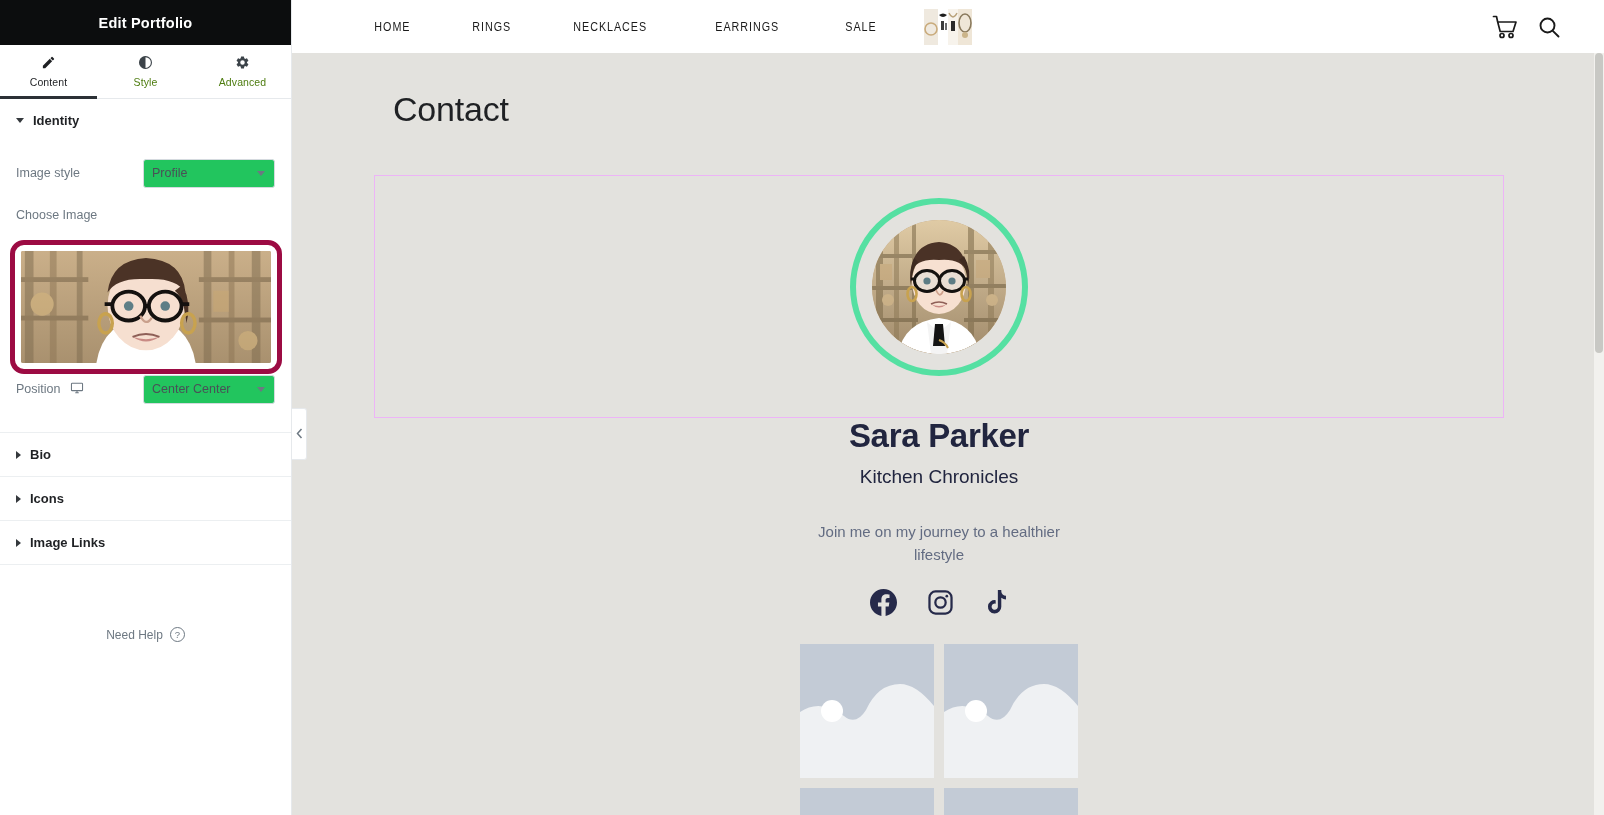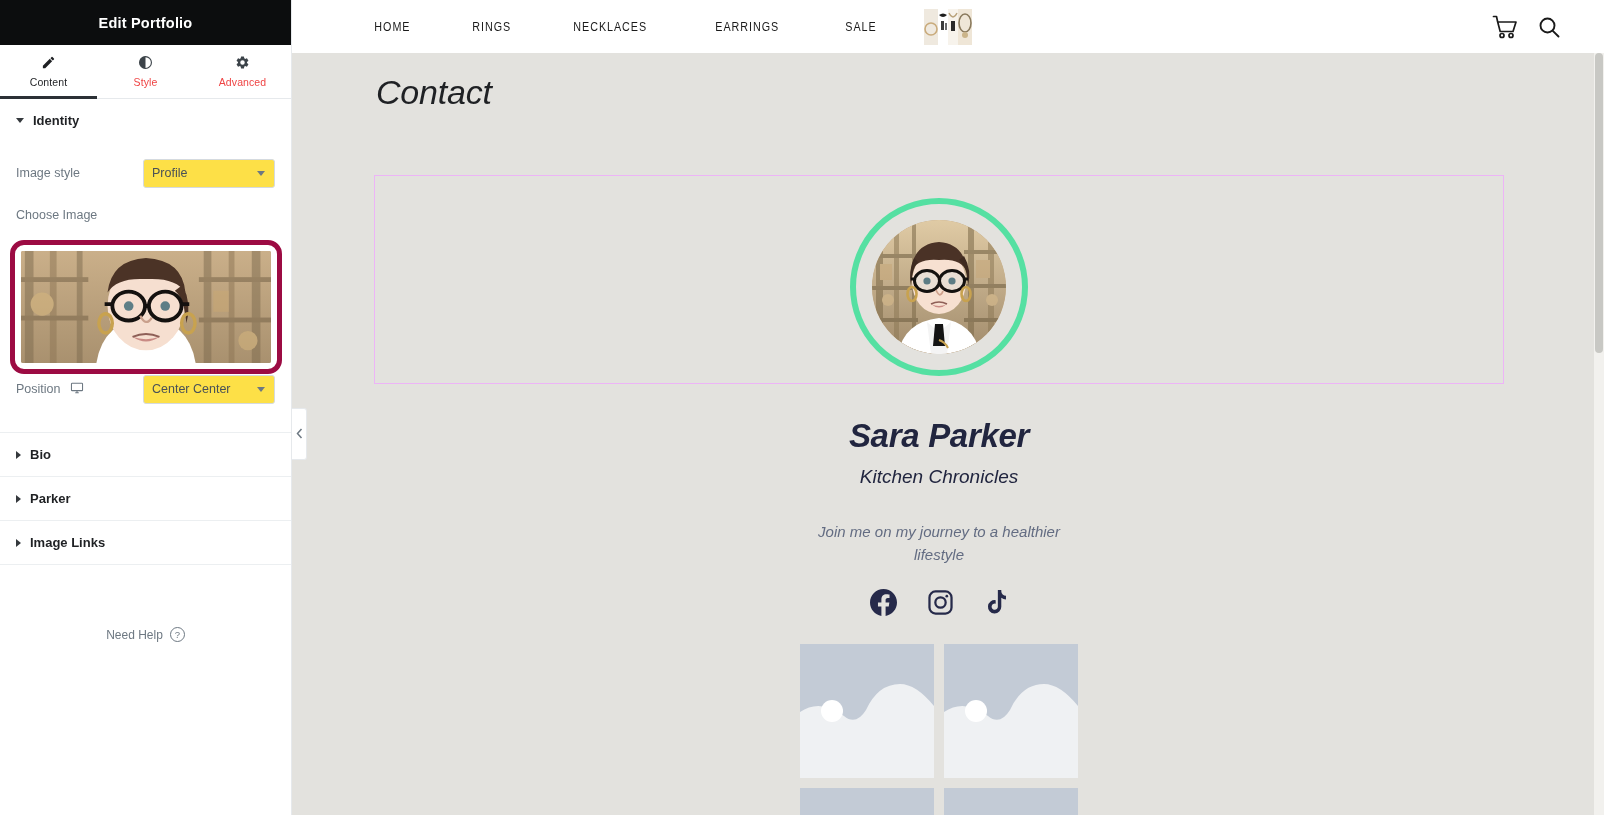--- a/index.html
+++ b/index.html
@@ -25,21 +25,21 @@
   }
   .panel-title {
     color: #ffffff; font-size: 14.5px; font-weight: bold; letter-spacing: .2px;
   }
   .tabs {
     display: flex; height: 54px; border-bottom: 1px solid #e6e9ec; background:#fff;
   }
   .tab {
     flex: 1; display: flex; flex-direction: column; align-items: center;
     justify-content: center; gap: 6px; cursor: pointer; position: relative;
-    color: #ef4444;
+    color: #4d7c0f;
   }
   .tab .tab-label { font-size: 10.5px; letter-spacing: .1px; }
   .tab.active { color: #1f2124; }
   .tab.active::after {
     content:''; position: absolute; left: 0; right: 0; bottom: -1px;
     height: 3px; background: #2c3136;
   }
   .tab svg { display:block; }
 
   .section {
@@ -53,21 +53,21 @@
   .section-head .sec-title { font-size: 13px; color: #1f2124; font-weight: bold; }
   .caret { width: 0; height: 0; }
   .caret.down { border-left: 4.5px solid transparent; border-right: 4.5px solid transparent; border-top: 5.5px solid #35393d; }
   .caret.right { border-top: 4.5px solid transparent; border-bottom: 4.5px solid transparent; border-left: 5.5px solid #35393d; }
 
   .section-body { padding: 4px 16px 16px 16px; position: relative; }
   .ctrl-row { display: flex; align-items: center; margin: 12px 0; min-height: 30px; }
   .ctrl-label { font-size: 12.5px; color: #6d7882; flex: 1; display:flex; align-items:center; gap:10px; }
   .select {
     width: 132px; height: 29px; border: 1px solid #d5dadf; border-radius: 3px;
-    background: #fde047; display: flex; align-items: center; padding: 0 8px;
+    background: #22c55e; display: flex; align-items: center; padding: 0 8px;
     font-size: 12.5px; color: #495157; position: relative; cursor: pointer;
   }
   .select .sel-arrow {
     position: absolute; right: 9px; width: 0; height: 0;
     border-left: 4.5px solid transparent; border-right: 4.5px solid transparent;
     border-top: 5.5px solid #6d7882;
   }
   .choose-label { font-size: 12.5px; color: #6d7882; }
 
   
@@ -121,21 +121,21 @@
   .logo-wrap {
     position: absolute; left: 50%; top: 50%; transform: translate(-50%,-50%);
     width: 48px; height: 36px; overflow: hidden; cursor: pointer;
   }
   .nav-icons {
     position: absolute; right: 44px; top: 50%; transform: translateY(-50%);
     display: flex; align-items: center; gap: 20px;
   }
   .nav-icons svg { display: block; cursor: pointer; }
 
-  .page-body { position: relative; padding: 0; font-style: italic; }
+  .page-body { position: relative; padding: 17px; }
   .page-title {
     font-size: 34px; color: #1f2124; font-weight: normal;
     padding: 20px 0 12px 84px; letter-spacing: -0.2px;
   }
   .selection-box {
     position: absolute; left: 82px; top: 122px; right: 100px; bottom: -260px;
     border: 1.6px solid #edb4f7;
   }
   .widget-inner { padding-top: 22px; text-align: center; }
 
@@ -308,21 +308,21 @@
 
     <div class="section">
       <div class="section-head">
         <span class="caret right"></span>
         <span class="sec-title">Bio</span>
       </div>
     </div>
     <div class="section">
       <div class="section-head">
         <span class="caret right"></span>
-        <span class="sec-title">Parker</span>
+        <span class="sec-title">Icons</span>
       </div>
     </div>
     <div class="section">
       <div class="section-head">
         <span class="caret right"></span>
         <span class="sec-title">Image Links</span>
       </div>
     </div>
 
     <div class="need-help">

